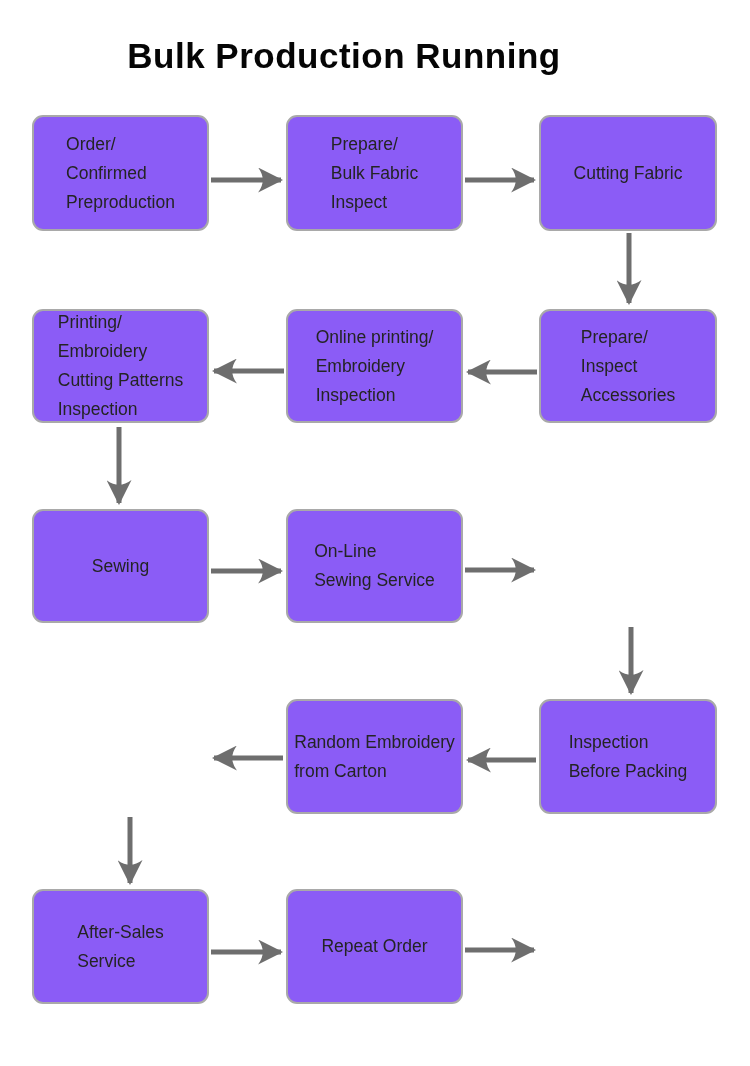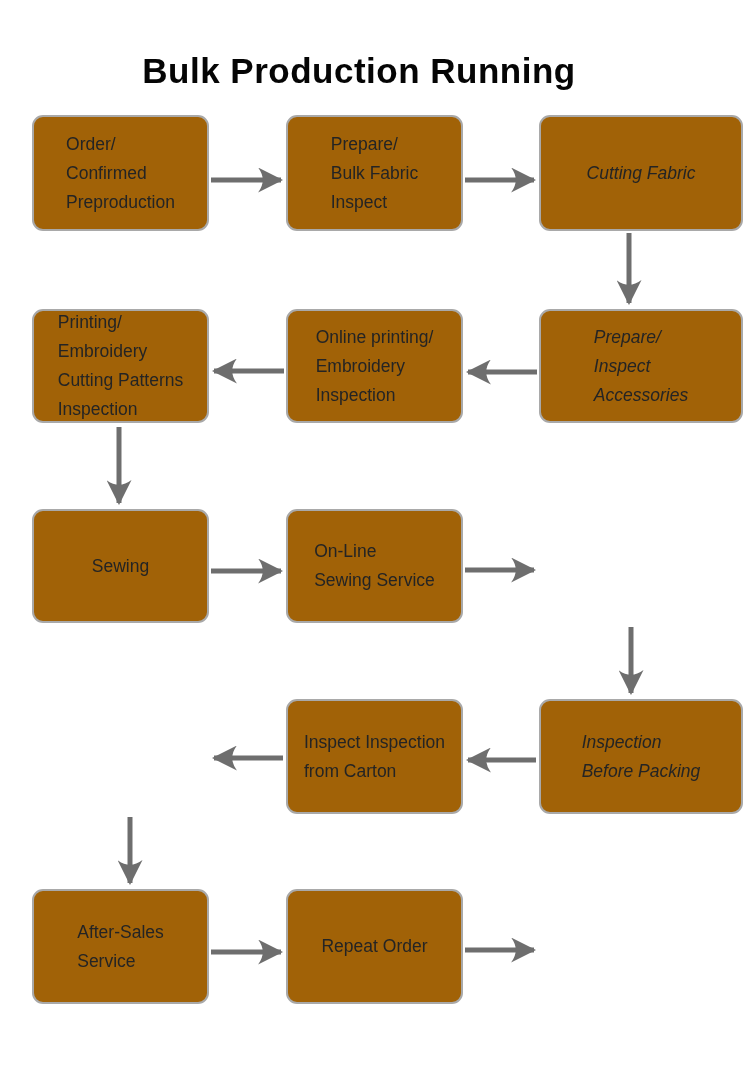--- a/index.html
+++ b/index.html
@@ -14,48 +14,48 @@
   #title {
     position: absolute;
     top: 36px;
     left: 0;
     width: 688px;
     text-align: center;
     font-size: 35px;
     font-weight: bold;
     color: #050505;
     letter-spacing: 0.5px;
-    margin: 15px;
+    margin: 0;
   }
   #arrow-layer {
     position: absolute;
     top: 0; left: 0;
     width: 750px; height: 1066px;
   }
   .box {
     position: absolute;
     box-sizing: border-box;
-    background: #a16207;
+    background: #8b5cf6;
     border: 2px solid #a9a9a9;
     border-radius: 11px;
     display: flex;
     align-items: center;
     justify-content: center;
   }
   .box-text {
     font-size: 17.5px;
     line-height: 29px;
     color: #242424;
     text-align: left;
     white-space: pre-line;
   }
   
   .c1 { left: 32px;  width: 177px; }
   .c2 { left: 286px; width: 177px; }
-  .c3 { left: 539px; width: 204px; font-style: italic; }
+  .c3 { left: 539px; width: 178px; }
   
   .r1 { top: 115px; height: 116px; }
   .r2 { top: 309px; height: 114px; }
   .r3 { top: 509px; height: 114px; }
   .r4 { top: 699px; height: 115px; }
   .r5 { top: 889px; height: 115px; }
 </style>
 </head>
 <body>
 
@@ -120,21 +120,21 @@
 
   <div class="box r3 c1">
     <span class="box-text">Sewing</span>
   </div>
   <div class="box r3 c2">
     <span class="box-text">On-Line
 Sewing Service</span>
   </div>
 
   <div class="box r4 c2">
-    <span class="box-text">Inspect Inspection
+    <span class="box-text">Random Embroidery
 from Carton</span>
   </div>
   <div class="box r4 c3">
     <span class="box-text">Inspection
 Before Packing</span>
   </div>
 
   <div class="box r5 c1">
     <span class="box-text">After-Sales
 Service</span>

